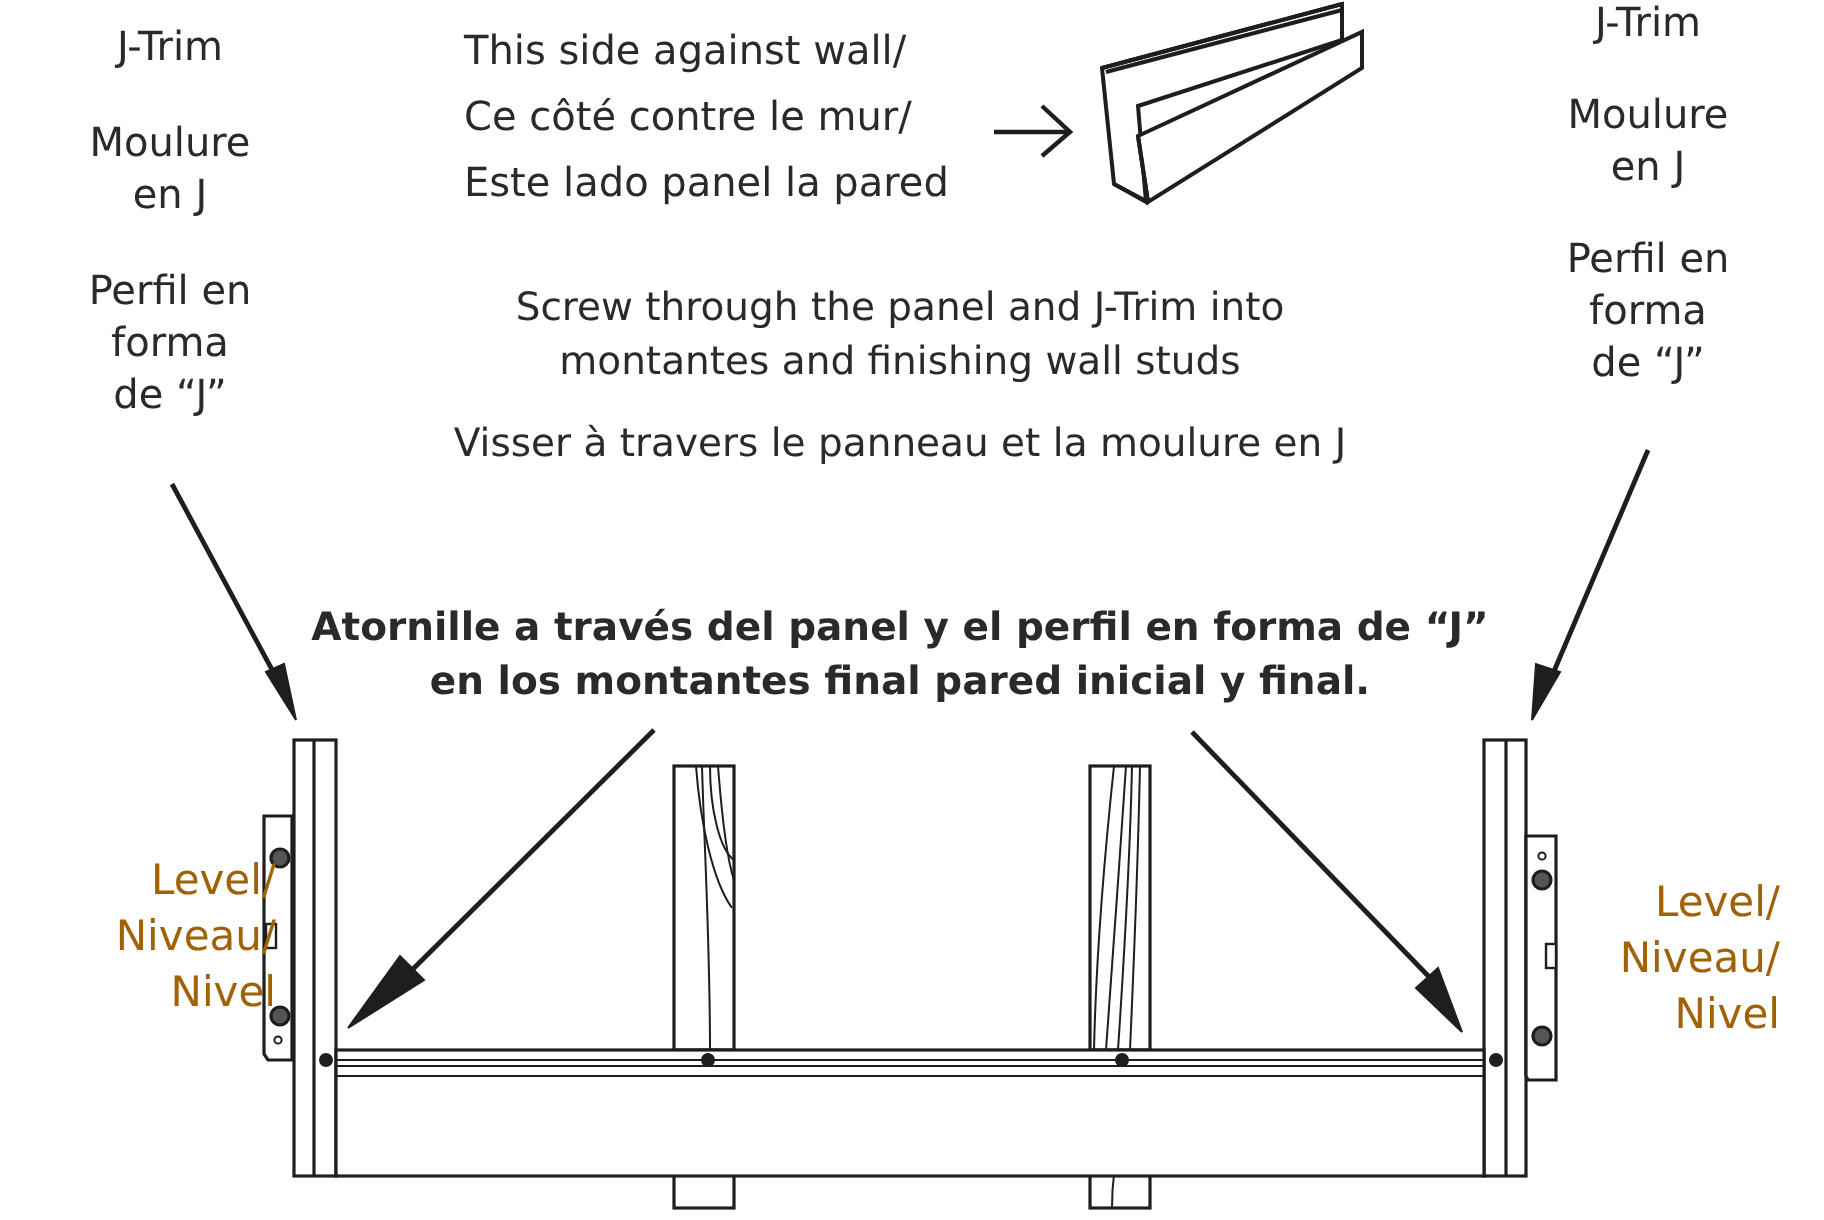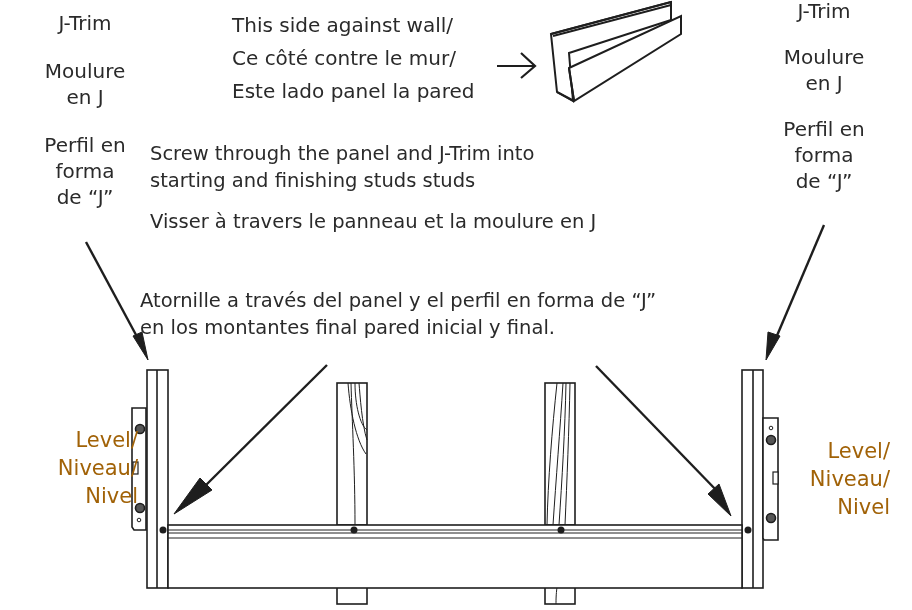--- a/index.html
+++ b/index.html
@@ -1,20 +1,20 @@
 <!DOCTYPE html>
 <html><head>
   <meta charset="utf-8">
   <style>
     html, body { margin: 0; padding: 0; background: #ffffff; }
     body { width: 912px; height: 610px; position: relative; overflow: hidden;
            font-family: "DejaVu Sans", sans-serif; color: #2a2a2a; }
     .lbl { position: absolute; text-align: center; font-size: 20px; line-height: 26px; color: #2a2a2a; }
     .lbl span { display: block; }
-    .instr { position: absolute; left: 150px; width: 600px; text-align: left; font-size: 19.5px; line-height: 27px; color: #2a2a2a; }
+    .instr { position: absolute; left: 150px; width: 600px; text-align: center; font-size: 19.5px; line-height: 27px; color: #2a2a2a; }
     .instr span { display: block; }
     .wall { position: absolute; font-size: 20px; line-height: 33px; color: #2a2a2a; left: 224px; top: 9px; white-space: nowrap; margin-left: 8px; }
     .wall span { display: block; }
     .level { position: absolute; text-align: right; font-size: 21px; line-height: 28px; color: #a16207; }
     .level span { display: block; }
     svg.drawing { position: absolute; left: 0; top: 0; }
   </style>
 </head>
 <body>
 
@@ -137,26 +137,26 @@
 </div>
 
 <div class="wall">
   <span>This side against wall/</span>
   <span>Ce côté contre le mur/</span>
   <span>Este lado panel la pared</span>
 </div>
 
 <div class="instr" style="top:140px;">
   <span>Screw through the panel and J-Trim into</span>
-  <span>starting and finishing studs studs</span>
+  <span>montantes and finishing wall studs</span>
 </div>
 <div class="instr" style="top:208px;">
   <span>Visser à travers le panneau et la moulure en J</span>
 </div>
-<div class="instr" style="top:287px; left:140px; width:620px;">
+<div class="instr" style="top:300px; left:140px; width:620px;font-weight:bold;">
   <span>Atornille a través del panel y el perfil en forma de “J”</span>
   <span>en los montantes final pared inicial y final.</span>
 </div>
 
 <div class="level" style="left:22px; top:426px; width:116px;">
   <span>Level/</span>
   <span>Niveau/</span>
   <span>Nivel</span>
 </div>
 <div class="level" style="left:774px; top:437px; width:116px;">

